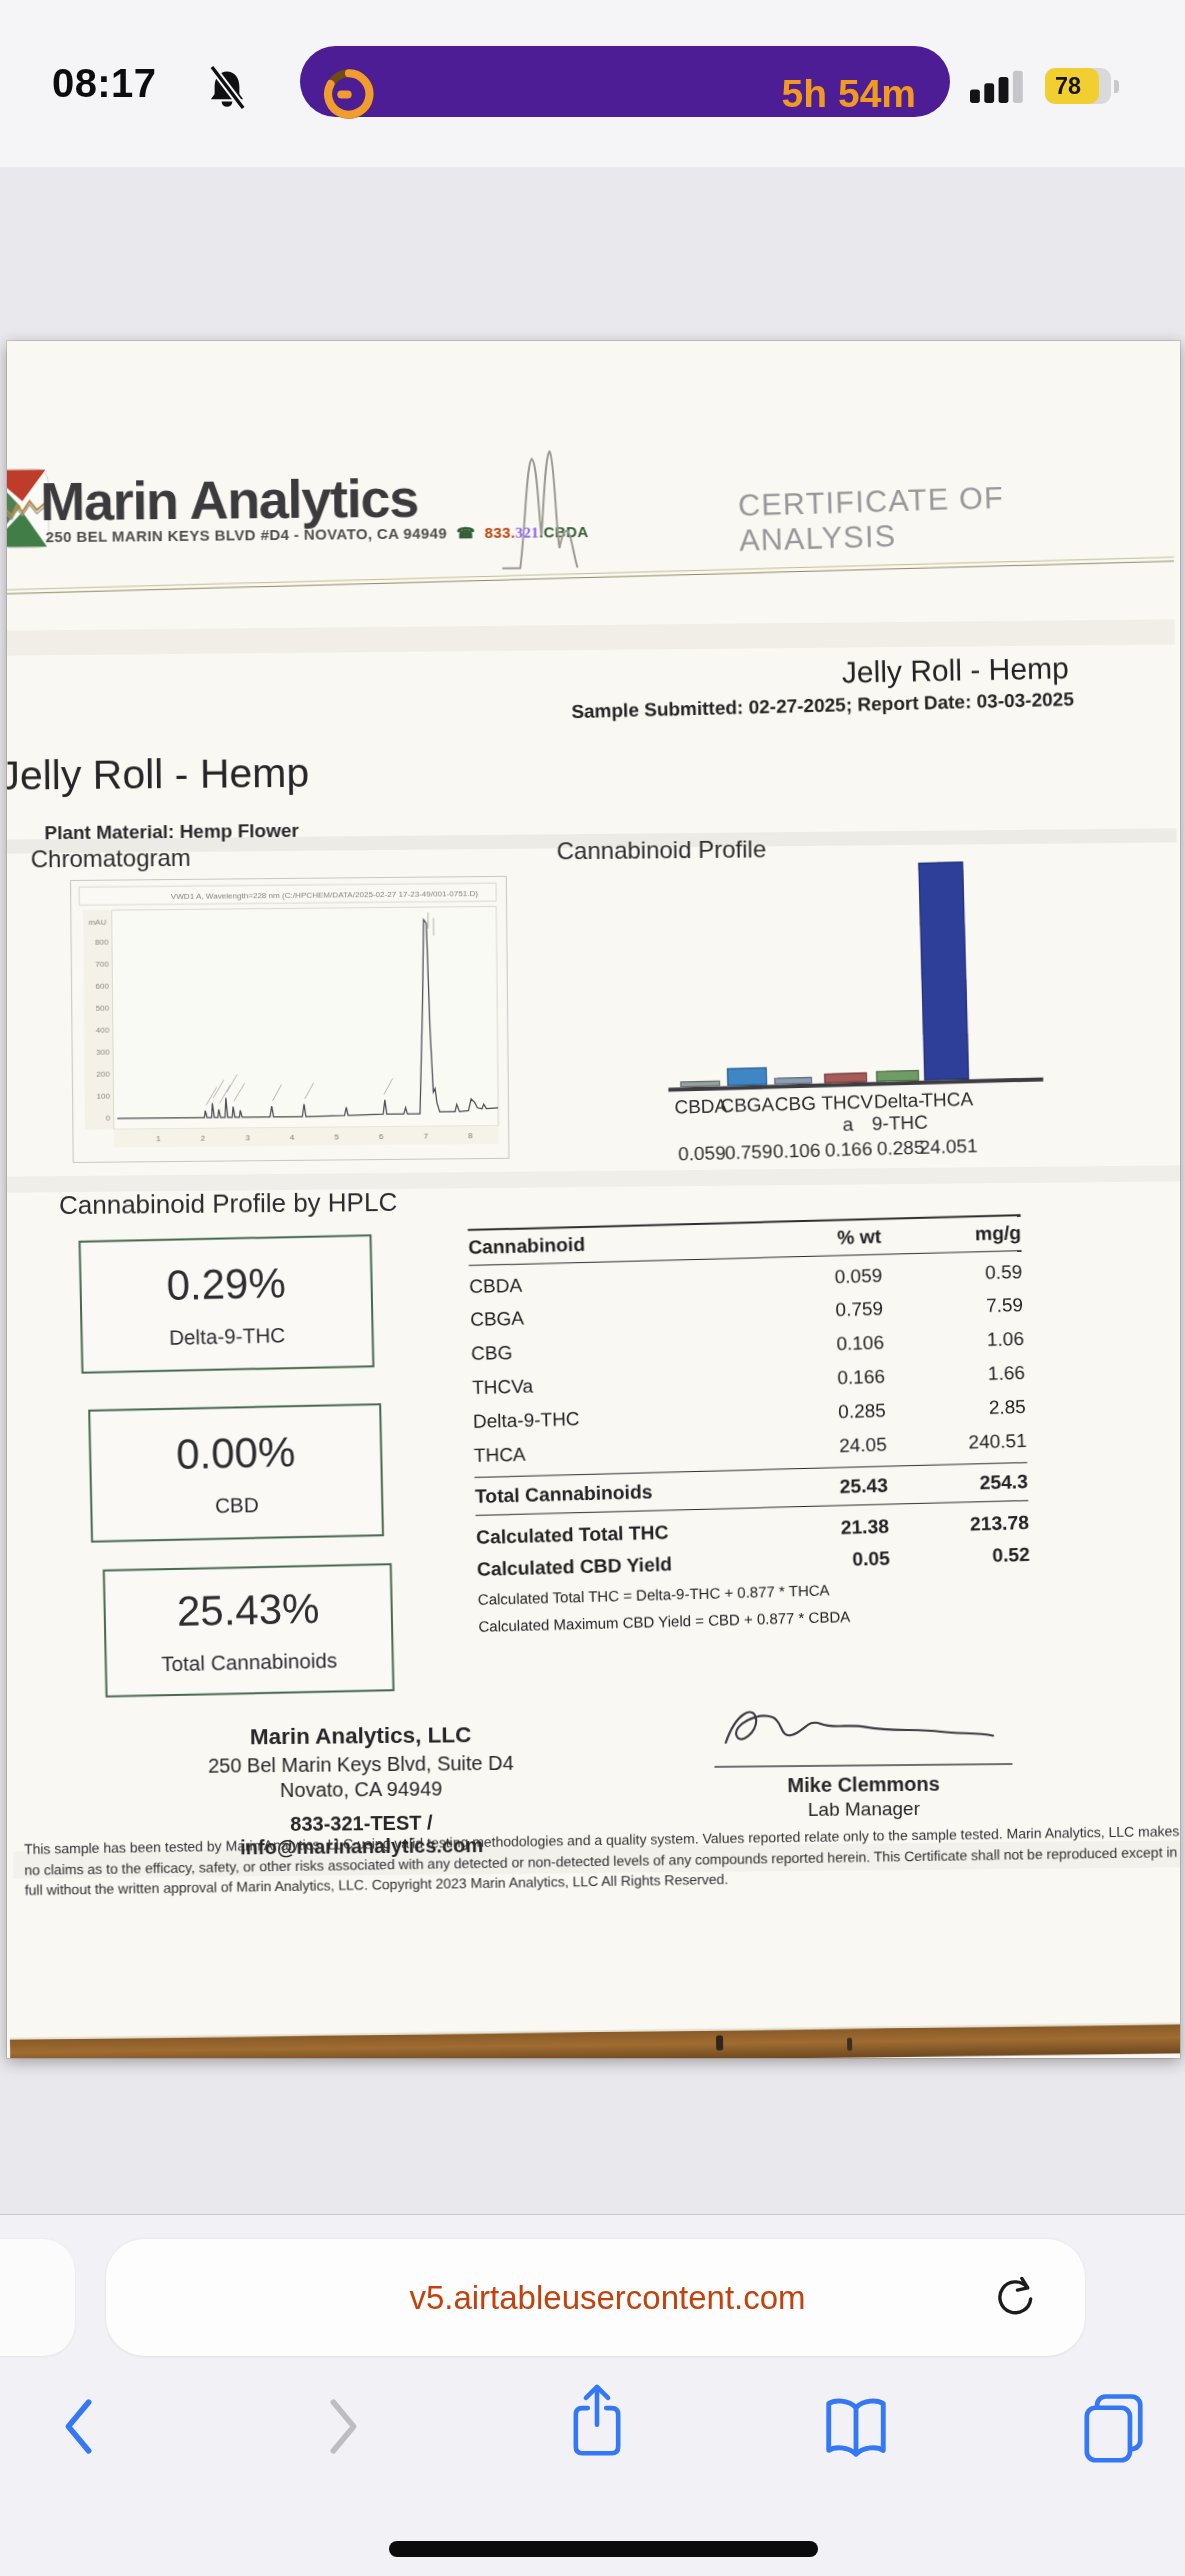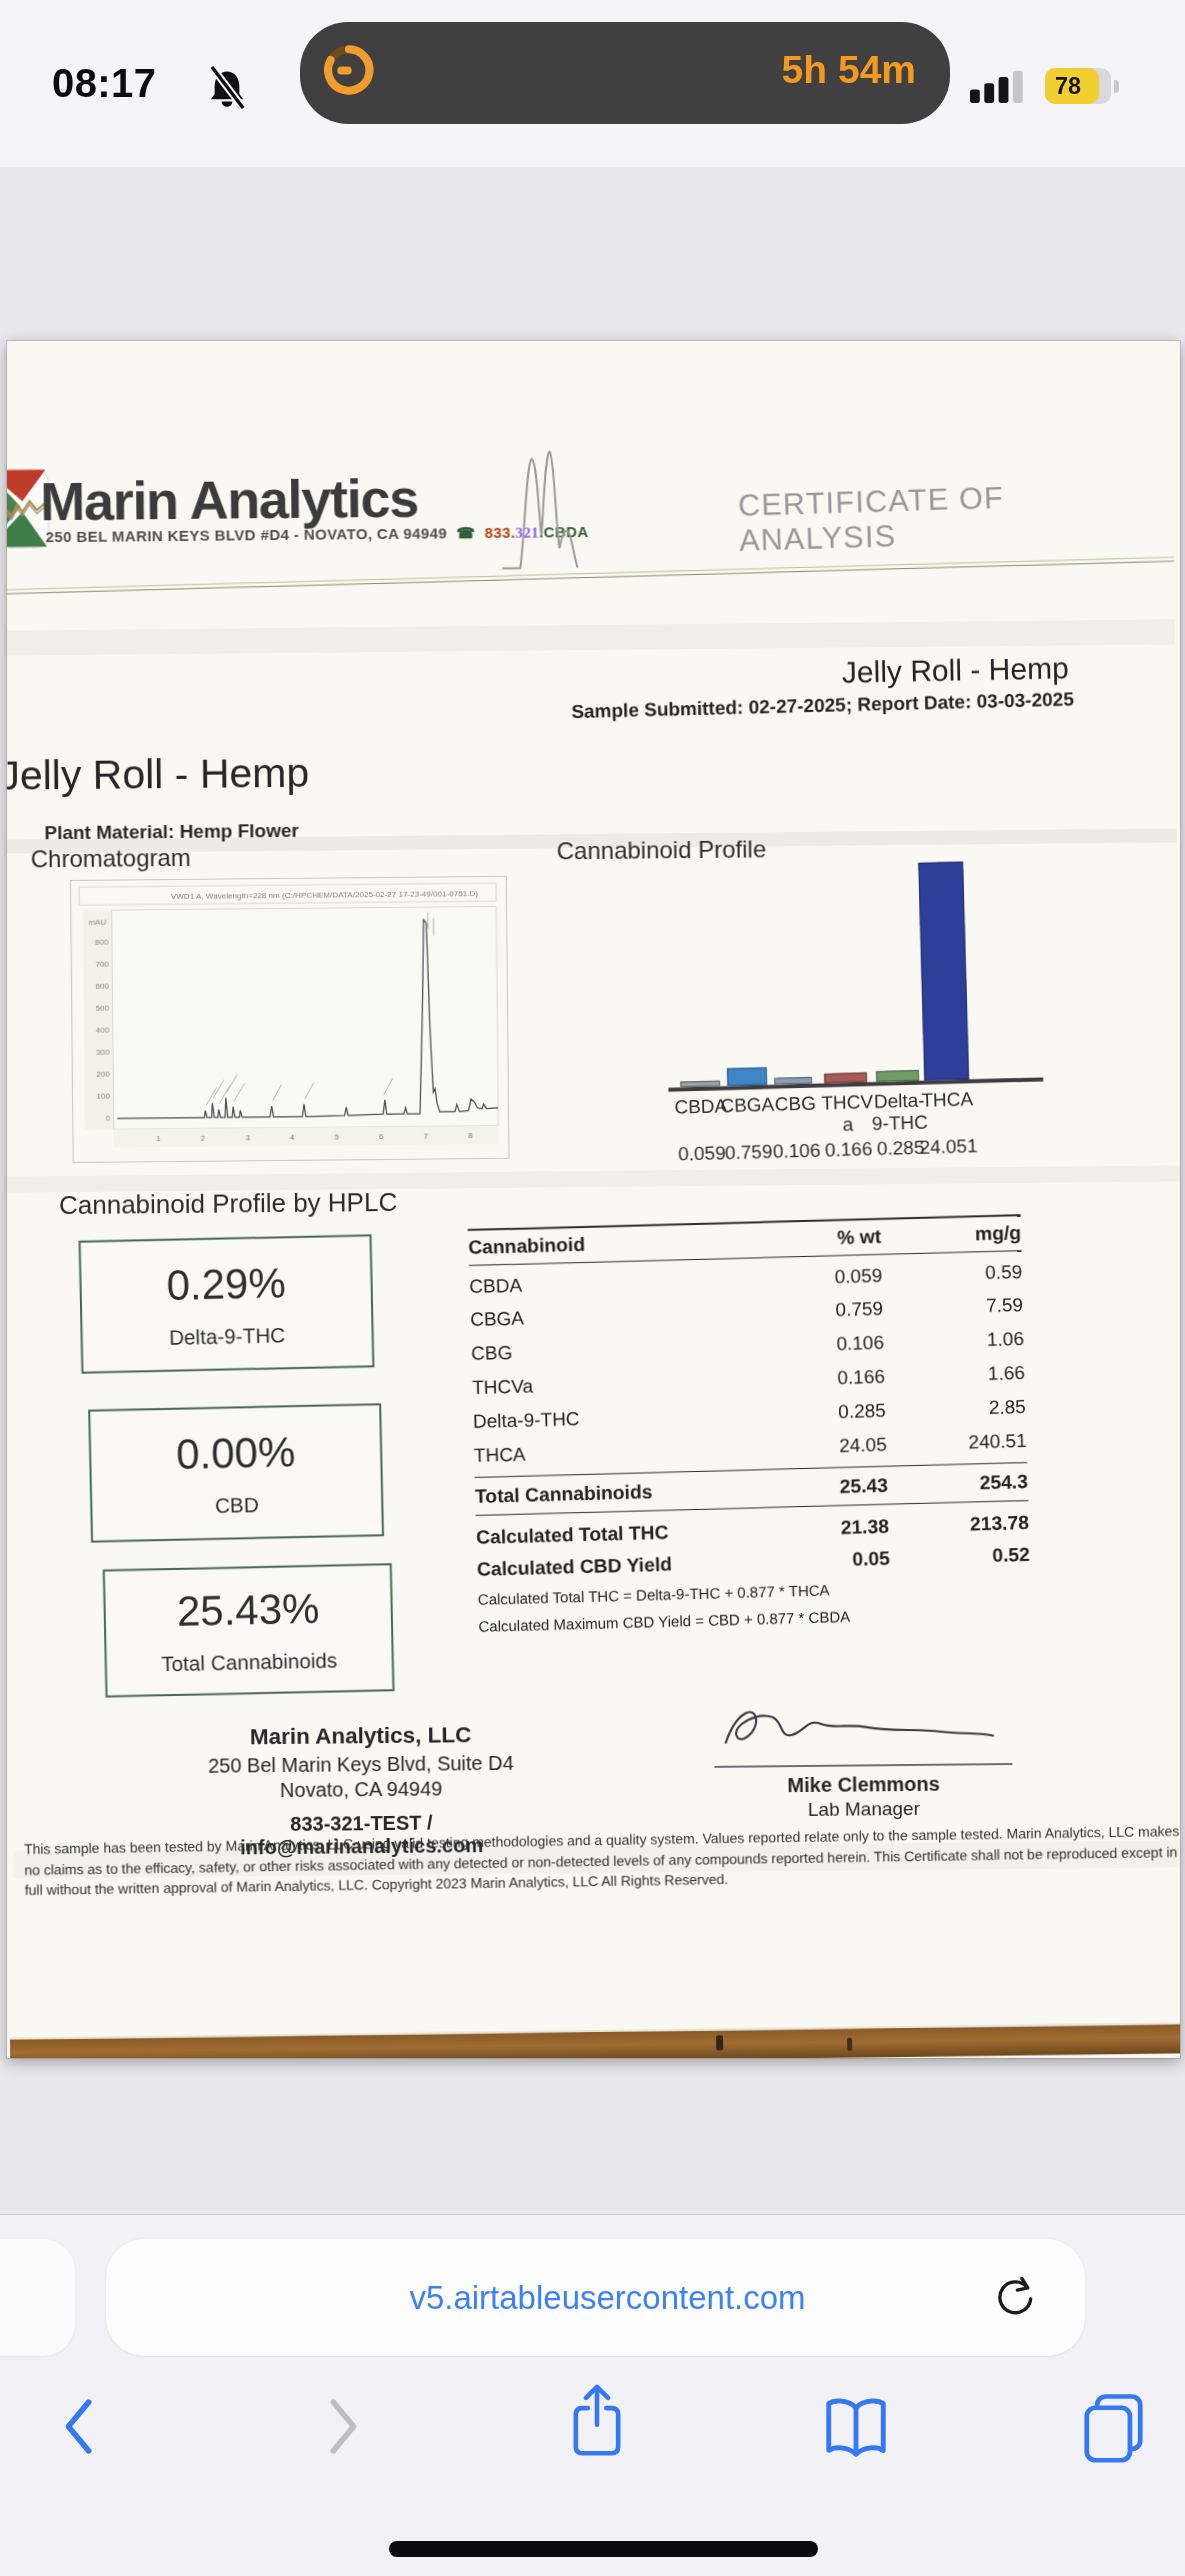--- a/index.html
+++ b/index.html
@@ -3,21 +3,21 @@
 <meta charset="utf-8">
 <style>
   html,body{margin:0;padding:0;background:#e9e8ed;}
   *{box-sizing:border-box;font-family:"Liberation Sans",sans-serif;}
   .screen{position:relative;width:1186px;height:2576px;overflow:hidden;background:#e9e8ed;}
   .abs{position:absolute;}
 
   
   .statusbar{left:0;top:0;width:1186px;height:167px;background:#f5f4f6;}
   .time{left:52px;top:61px;font-size:40px;font-weight:700;color:#0d0d10;letter-spacing:0.4px;}
-  .island{left:300px;top:22px;width:650px;height:102px;background:#404040;border-radius:48px;}
+  .island{left:300px;top:46px;width:650px;height:71px;background:#4c1d95;border-radius:48px;}
   .dur{top:63px;right:269px;font-size:39px;font-weight:600;color:#f29a20;}
   .battery-num{left:0;top:4.5px;width:63px;text-align:center;font-size:23.4px;font-weight:700;color:#191407;}
 
   
   .paper{left:7.2px;top:341px;width:1173px;height:1717px;background:#f9f8f3;overflow:hidden;
          box-shadow:0 3.6px 14.4px rgba(40,35,25,.38),0 0 0 0.9px rgba(120,110,90,.25);}
   .paper-inner{position:absolute;inset:0;transform:rotate(-0.55deg);filter:blur(0.3px) contrast(.98);}
   .streak{left:0;width:1173px;pointer-events:none;}
   .logo-text{left:40px;top:124px;font-size:54px;font-weight:700;letter-spacing:-1.3px;color:#3a3a3c;}
   .logo-addr{left:45px;top:182px;font-size:15px;color:#4e4e4c;letter-spacing:0.4px;font-weight:600;}
@@ -55,21 +55,21 @@
   .disc{left:10.8px;top:1489px;width:1157px;font-size:14px;line-height:20.7px;color:#2d2d30;transform:rotate(-0.35deg);}
   .brown{left:-5.4px;top:1689px;width:1186px;height:30.5px;
          background:linear-gradient(180deg,#8a5a26 0%,#a06c30 45%,#6e471d 100%);
          border-top:2.7px solid #e9e5d8;transform:rotate(-0.2deg);}
 
   
   .bottombar{left:0;top:2214px;width:1186px;height:362px;background:#f2f1f6;border-top:0.9px solid #c9c9cd;}
   .urlbar{left:106px;top:24px;width:979px;height:117px;background:#fdfdfe;border-radius:38px;
           box-shadow:0 0.9px 2.7px rgba(0,0,0,.08);display:flex;align-items:center;justify-content:center;}
   .urlfrag{left:-56px;top:24px;width:131px;height:117px;background:#fbfbfc;border-radius:32px;box-shadow:0 0.9px 2.7px rgba(0,0,0,.06);}
-  .urltext{font-size:33px;color:#3b82f6;margin-left:24px;}
+  .urltext{font-size:33px;color:#c2410c;margin-left:24px;}
   .homebar{left:389px;top:326px;width:429px;height:16px;border-radius:8px;background:#0b0b0d;}
   svg text{font-family:"Liberation Sans",sans-serif;}
 </style>
 </head>
 <body>
 
 <div class="screen">
 
   <div class="abs statusbar">
     <div class="abs time">08:17</div>

